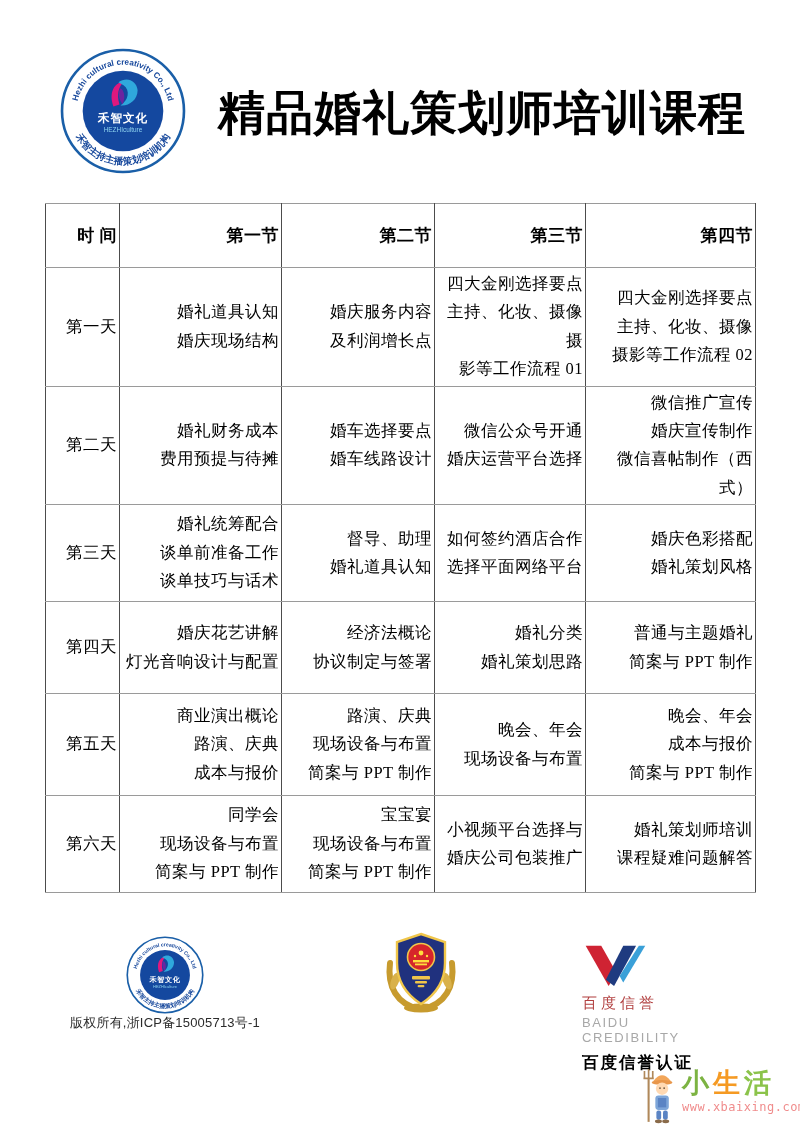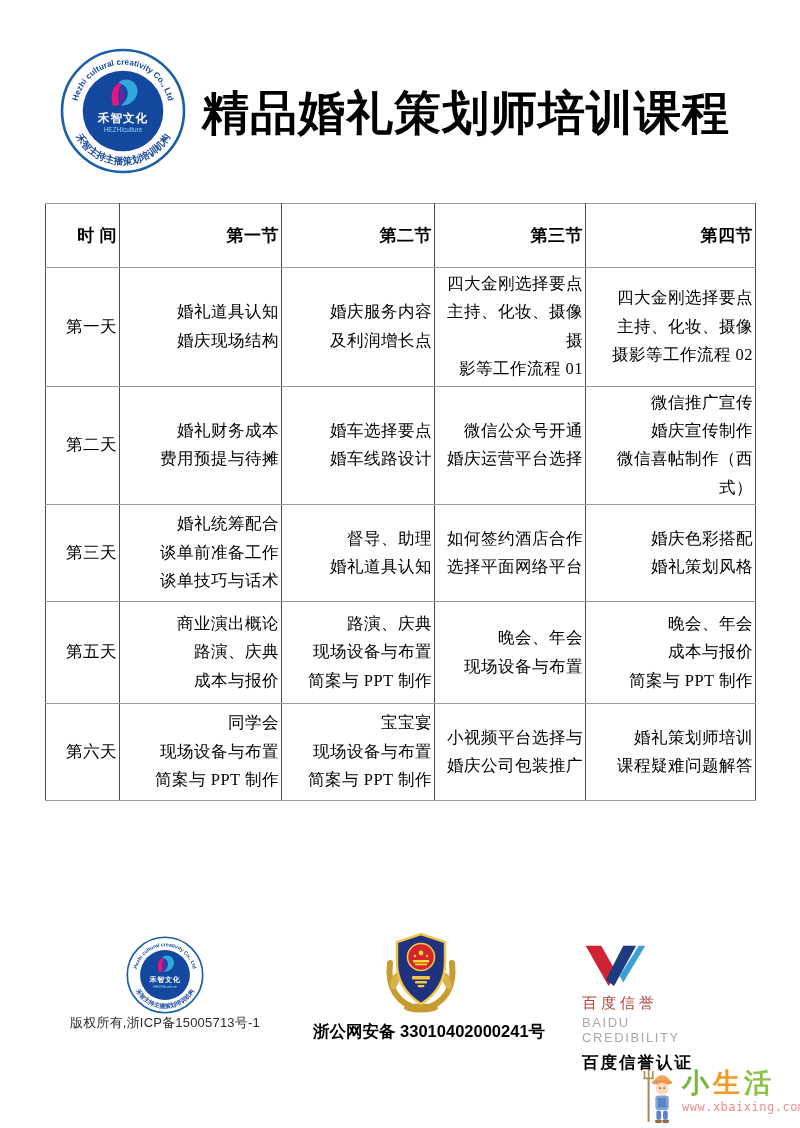--- a/index.html
+++ b/index.html
@@ -5,21 +5,21 @@
   html,body{margin:0;padding:0;}
   body{
     width:800px;height:1128px;position:relative;background:#ffffff;
     font-family:"Liberation Serif","DejaVu Serif",serif;color:#000;
     overflow:hidden;
   }
   
   .logo-top{position:absolute;left:60px;top:48px;width:126px;height:126px;}
   .page-title{
     position:absolute;left:186px;top:82px;width:560px;height:60px;
-    font-size:47px;font-weight:700;text-align:center;letter-spacing:1px;
+    font-size:47px;font-weight:700;text-align:right;letter-spacing:1px;
     color:#000;white-space:nowrap;
   }
   
   table.schedule{
     position:absolute;left:45px;top:203px;width:710px;
     border-collapse:collapse;table-layout:fixed;
   }
   table.schedule th,table.schedule td{
     border-top:1px solid #9a9a9a;border-bottom:1px solid #9a9a9a;
     border-left:1px solid #4c4c4c;border-right:1px solid #4c4c4c;
@@ -132,20 +132,31 @@
     <td>第三天</td>
     <td>婚礼统筹配合
 谈单前准备工作
 谈单技巧与话术</td>
     <td>督导、助理
 婚礼道具认知</td>
     <td>如何签约酒店合作
 选择平面网络平台</td>
     <td>婚庆色彩搭配
 婚礼策划风格</td>
+  </tr>
+  <tr class="r3">
+    <td>第四天</td>
+    <td>婚庆花艺讲解
+灯光音响设计与配置</td>
+    <td>经济法概论
+协议制定与签署</td>
+    <td>婚礼分类
+婚礼策划思路</td>
+    <td>普通与主题婚礼
+简案与 PPT 制作</td>
   </tr>
   <tr class="r4">
     <td>第五天</td>
     <td>商业演出概论
 路演、庆典
 成本与报价</td>
     <td>路演、庆典
 现场设备与布置
 简案与 PPT 制作</td>
     <td>晚会、年会
@@ -190,21 +201,20 @@
     <circle cx="40" cy="28" r="13.5" fill="#d6252b" stroke="#f0c64a" stroke-width="1.6"></circle>
     <circle cx="40" cy="24" r="2.4" fill="#ffde3c"></circle>
     <circle cx="34" cy="27" r="1.2" fill="#ffde3c"></circle>
     <circle cx="46" cy="27" r="1.2" fill="#ffde3c"></circle>
     <rect x="32" y="31" width="16" height="2.4" fill="#ffde3c"></rect>
     <rect x="34" y="34.5" width="12" height="1.8" fill="#ffde3c"></rect>
     <rect x="31" y="47" width="18" height="3.4" rx="1" fill="#f0c64a"></rect>
     <rect x="34" y="52" width="12" height="2.6" rx="1" fill="#f0c64a"></rect>
     <rect x="36.6" y="56" width="6.8" height="2.2" rx="1" fill="#f0c64a"></rect>
   </svg>
-  <div class="police-text">浙公网安备 33010402000241号</div>
 </div>
 
 <div class="footer-right">
   <svg viewBox="0 0 72 50" width="66" height="46">
     <polygon points="4,4 21,4 38,34 29,48" fill="#cf2333"></polygon>
     <polygon points="45,4 59,4 35,48 26,41" fill="#1f3b80"></polygon>
     <polygon points="62,4 69,4 45,44 41,37" fill="#3aa0d8"></polygon>
   </svg>
   <div class="baidu-cn">百度信誉</div>
   <div class="baidu-en">BAIDU CREDIBILITY</div>

